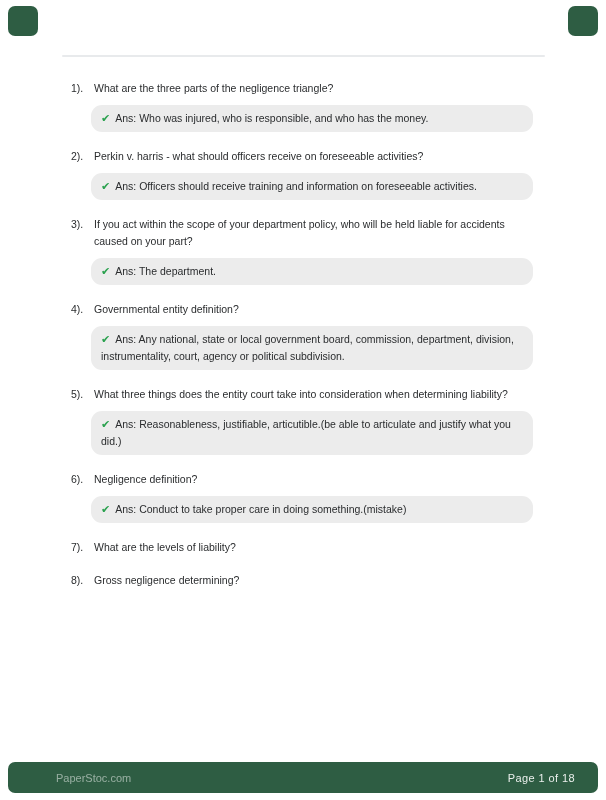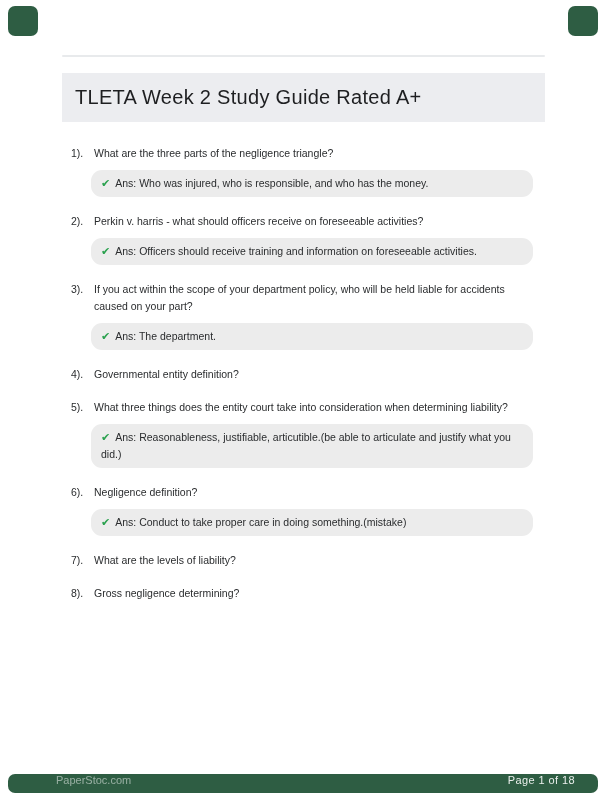--- a/index.html
+++ b/index.html
@@ -53,42 +53,39 @@
     padding:5px 10px;
     font-size:10.5px;line-height:17px;color:var(--ink);border-radius:11px;
   }
   .check-icon{
     color:var(--check-green);font-size:11px;margin-right:5px;
     font-family:"DejaVu Sans",sans-serif;
   }
 
   
   .footer-band{
-    position:absolute;left:8px;right:8px;bottom:7px;height:19px;
+    position:absolute;left:8px;right:8px;bottom:7px;height:31px;
     background:var(--green);border-radius:7px;
-    display:flex;justify-content:space-between;
+    display:flex;align-items:center;justify-content:space-between;
     padding:0 23px 0 48px;
   }
   .watermark{color:rgba(255,255,255,0.50);font-size:11px;}
   .page-indicator{color:rgba(255,255,255,0.90);font-size:11px;letter-spacing:0.4px;padding-left:44px;}
 </style>
 </head>
 <body>
 
 <div class="canvas">
 
   <div class="corner tl"></div>
   <div class="corner tr"></div>
 
   <div class="content">
     <div class="top-rule"></div>
 
-    <div class="title-banner">
-      <h1>TLETA Week 2 Study Guide Rated A+</h1>
-    </div>
 
     <div class="qa-list">
 
       <div class="qa-item">
         <div class="q-row">
           <span class="q-num">1).</span>
           <span class="q-text">What are the three parts of the negligence triangle?</span>
         </div>
         <div class="answer-box"><span class="check-icon">✔</span><span>Ans: Who was injured, who is responsible, and who has the money.</span></div>
       </div>
@@ -107,20 +104,21 @@
           <span class="q-text">If you act within the scope of your department policy, who will be held liable for accidents caused on your part?</span>
         </div>
         <div class="answer-box"><span class="check-icon">✔</span><span>Ans: The department.</span></div>
       </div>
 
       <div class="qa-item">
         <div class="q-row">
           <span class="q-num">4).</span>
           <span class="q-text">Governmental entity definition?</span>
         </div>
+        <div class="answer-box"><span class="check-icon">✔</span><span>Ans: Any national, state or local government board, commission, department, division, instrumentality, court, agency or political subdivision.</span></div>
       </div>
 
       <div class="qa-item">
         <div class="q-row">
           <span class="q-num">5).</span>
           <span class="q-text">What three things does the entity court take into consideration when determining liability?</span>
         </div>
         <div class="answer-box"><span class="check-icon">✔</span><span>Ans: Reasonableness, justifiable, articutible.(be able to articulate and justify what you did.)</span></div>
       </div>
 

